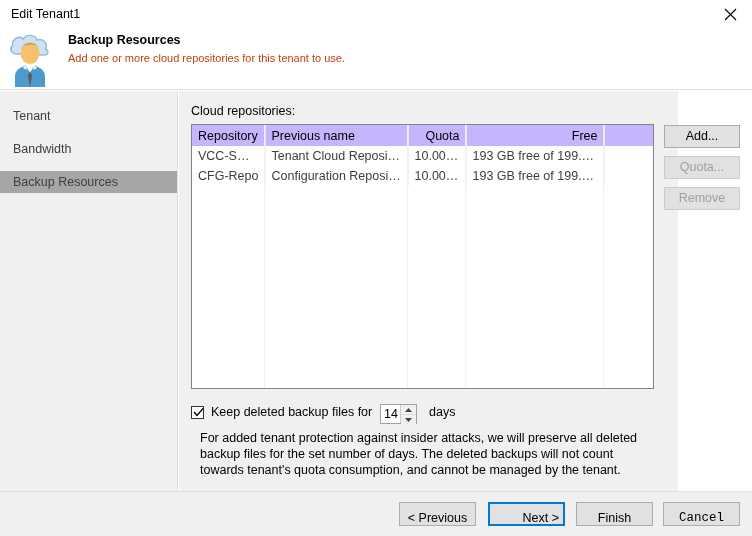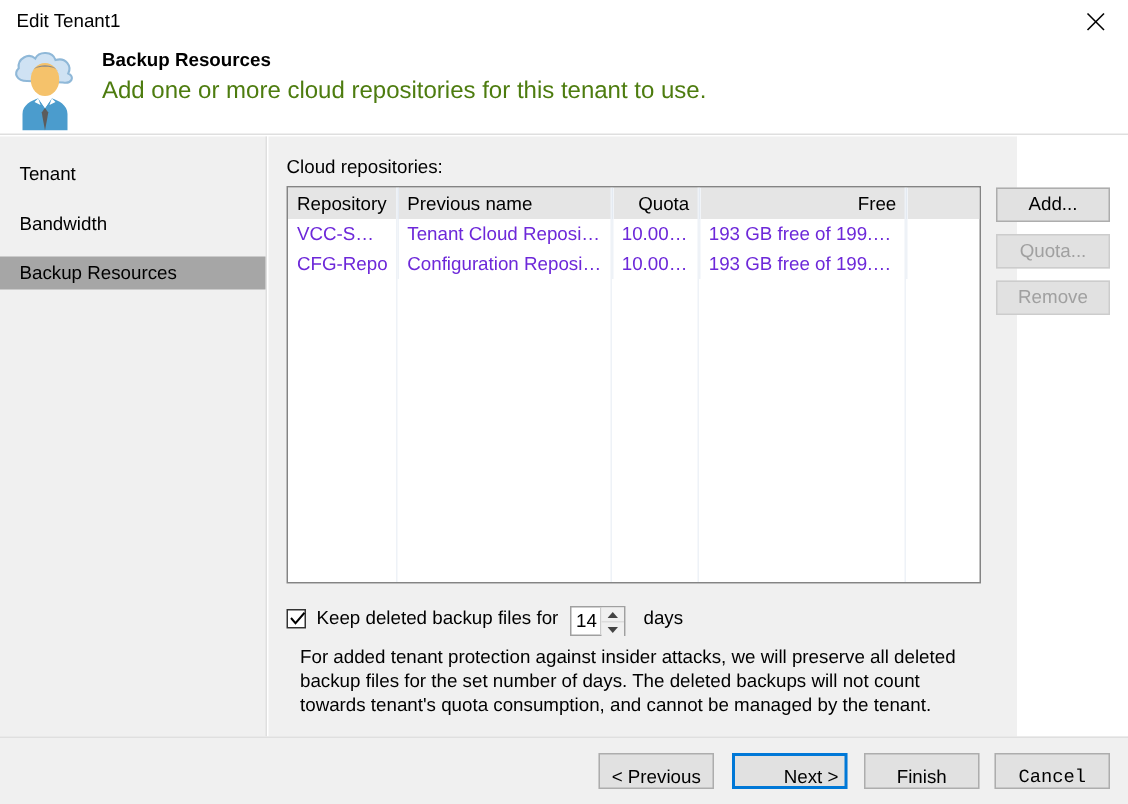--- a/index.html
+++ b/index.html
@@ -60,43 +60,43 @@
   #header-title {
     position: absolute;
     left: 68px; top: 5px;
     font-size: 12.5px;
     font-weight: bold;
     color: #000000;
   }
   #header-subtitle {
     position: absolute;
     left: 68px; top: 24px;
-    font-size: 16px;
-    color: #4d7c0f;
+    font-size: 11px;
+    color: #c2410c;
   }
 
   
   #sidebar {
     position: absolute;
     left: 0; top: 91px;
     width: 178px; height: 400px;
     background: #f0f0f0;
     border-right: 1px solid #dfdfdf;
     box-sizing: border-box;
   }
   .nav-item {
     position: absolute;
     left: 0;
     width: 177px;
     height: 22px;
     line-height: 22px;
     padding-left: 13px;
     box-sizing: border-box;
     font-size: 12.5px;
-    color: #000000;
+    color: #404040;
     cursor: default;
     white-space: nowrap;
   }
   .nav-item.selected {
     background: #a6a6a6;
   }
 
   
   #content {
     position: absolute;
@@ -125,34 +125,34 @@
   #repo-table {
     width: 100%;
     border-collapse: collapse;
     table-layout: fixed;
     font-size: 12.5px;
   }
   #repo-table th {
     height: 21px;
     font-weight: normal;
     color: #000000;
-    background: #e5e5e5;
+    background: #c4b5fd;
     border-right: 1px solid #e4eaf2;
     padding: 0 6px;
     box-sizing: border-box;
     vertical-align: middle;
     white-space: nowrap;
     overflow: hidden;
   }
   #repo-table th.left  { text-align: left; }
   #repo-table th.right { text-align: right; }
   #repo-table th.last  { border-right: none; }
   #repo-table td {
     height: 20px;
-    color: #6d28d9;
+    color: #404040;
     border-right: 1px solid #eef2f7;
     padding: 0 6px;
     box-sizing: border-box;
     vertical-align: middle;
     white-space: nowrap;
     overflow: hidden;
     text-overflow: ellipsis;
   }
   #repo-table td.left  { text-align: left; }
   #repo-table td.right { text-align: right; }

